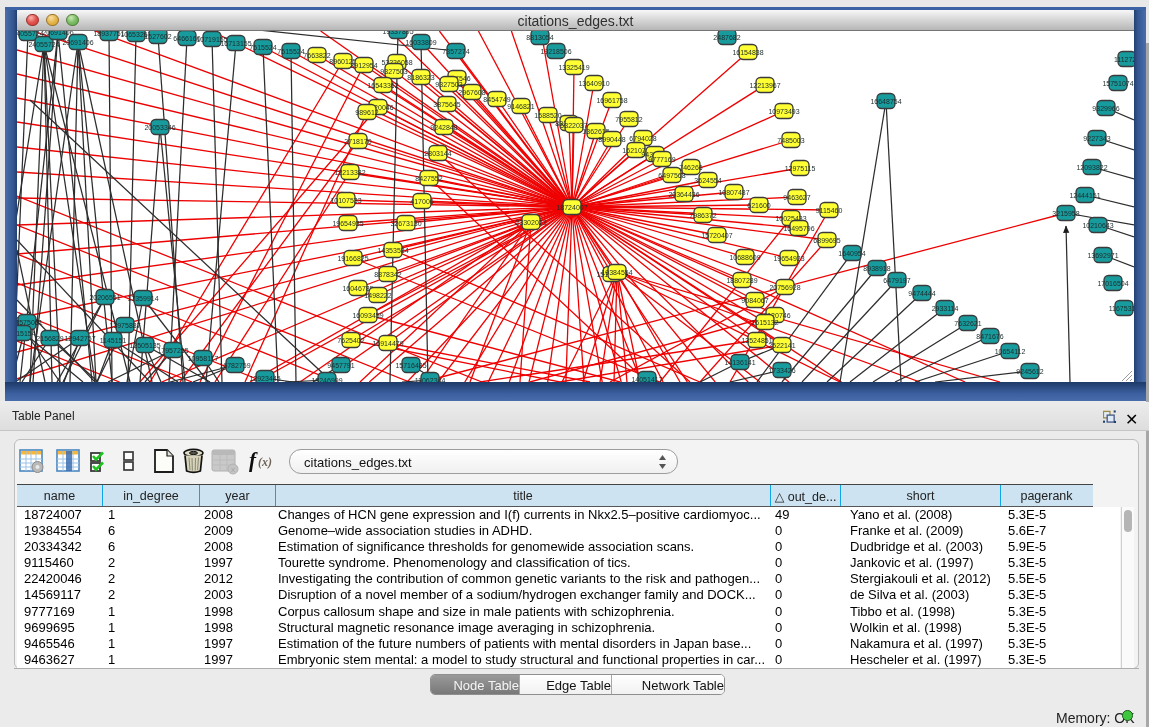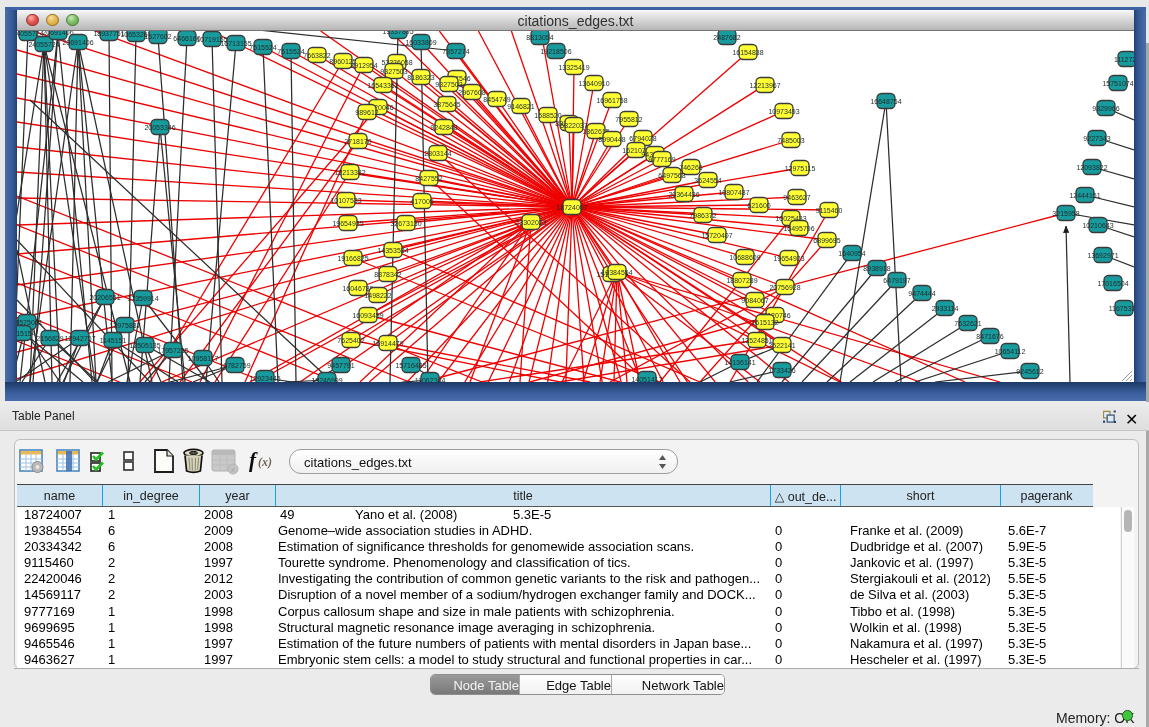--- a/index.html
+++ b/index.html
@@ -980,40 +980,41 @@
   <div style="width:495px">title</div>
       <div style="width:70px">△ out_de...</div>
       <div style="width:160px">short</div>
   <div style="width:91px;border-right:none">pagerank</div>
 </div>
 <div id="tbody">
       <div class="tr">
         <div class="c0">18724007</div>
         <div class="c1">1</div>
         <div class="c2">2008</div>
+        <div class="c3">Changes of HCN gene expression and I(f) currents in Nkx2.5–positive cardiomyoc...</div>
         <div class="c4">49</div>
         <div class="c5">Yano et al. (2008)</div>
         <div class="c6">5.3E-5</div>
       </div>
       <div class="tr">
         <div class="c0">19384554</div>
         <div class="c1">6</div>
         <div class="c2">2009</div>
         <div class="c3">Genome–wide association studies in ADHD.</div>
         <div class="c4">0</div>
         <div class="c5">Franke et al. (2009)</div>
         <div class="c6">5.6E-7</div>
       </div>
       <div class="tr">
         <div class="c0">20334342</div>
         <div class="c1">6</div>
         <div class="c2">2008</div>
         <div class="c3">Estimation of significance thresholds for genomewide association scans.</div>
         <div class="c4">0</div>
-        <div class="c5">Dudbridge et al. (2007)</div>
+        <div class="c5">Dudbridge et al. (2003)</div>
         <div class="c6">5.9E-5</div>
       </div>
       <div class="tr">
         <div class="c0">9115460</div>
         <div class="c1">2</div>
         <div class="c2">1997</div>
         <div class="c3">Tourette syndrome. Phenomenology and classification of tics.</div>
         <div class="c4">0</div>
         <div class="c5">Jankovic et al. (1997)</div>
         <div class="c6">5.3E-5</div>
@@ -1060,21 +1061,21 @@
         <div class="c2">1997</div>
         <div class="c3">Estimation of the future numbers of patients with mental disorders in Japan base...</div>
         <div class="c4">0</div>
         <div class="c5">Nakamura et al. (1997)</div>
         <div class="c6">5.3E-5</div>
       </div>
       <div class="tr">
         <div class="c0">9463627</div>
         <div class="c1">1</div>
         <div class="c2">1997</div>
-        <div class="c3">Embryonic stem cells: a model to study structural and functional properties in car...</div>
+        <div class="c3">Embryonic stem mental: a model to study structural and functional properties in car...</div>
         <div class="c4">0</div>
         <div class="c5">Hescheler et al. (1997)</div>
         <div class="c6">5.3E-5</div>
       </div>
     </div>
 <div id="tscroll">
       <div class="thumb"></div>
     </div>
 <div id="tbottom"></div>
 <div id="seg">

